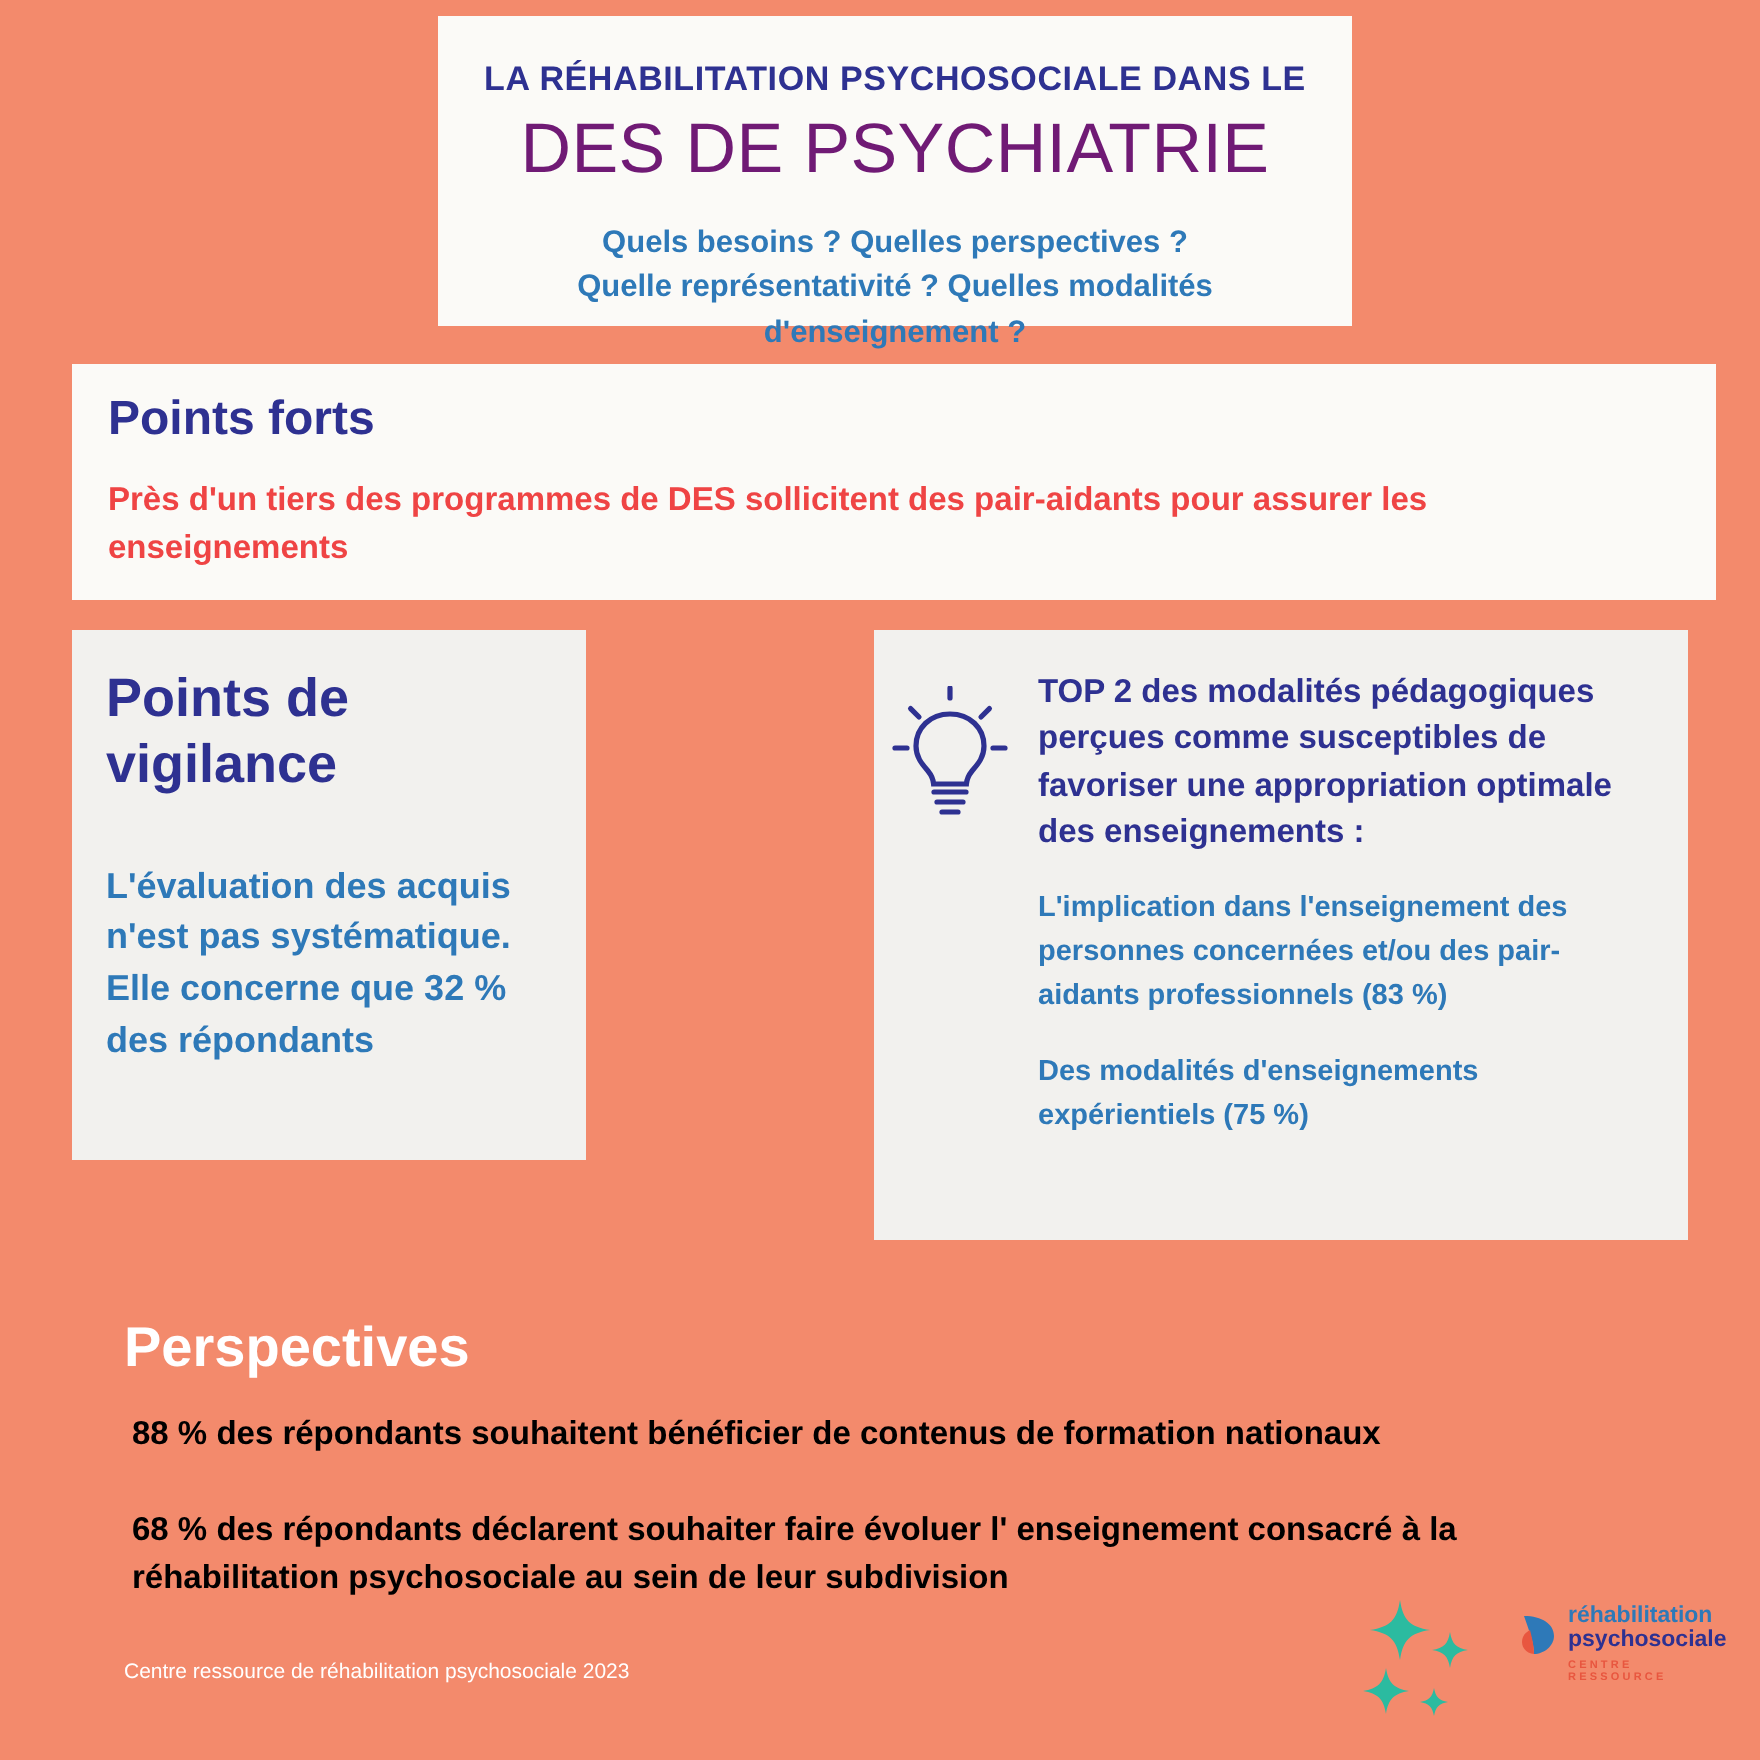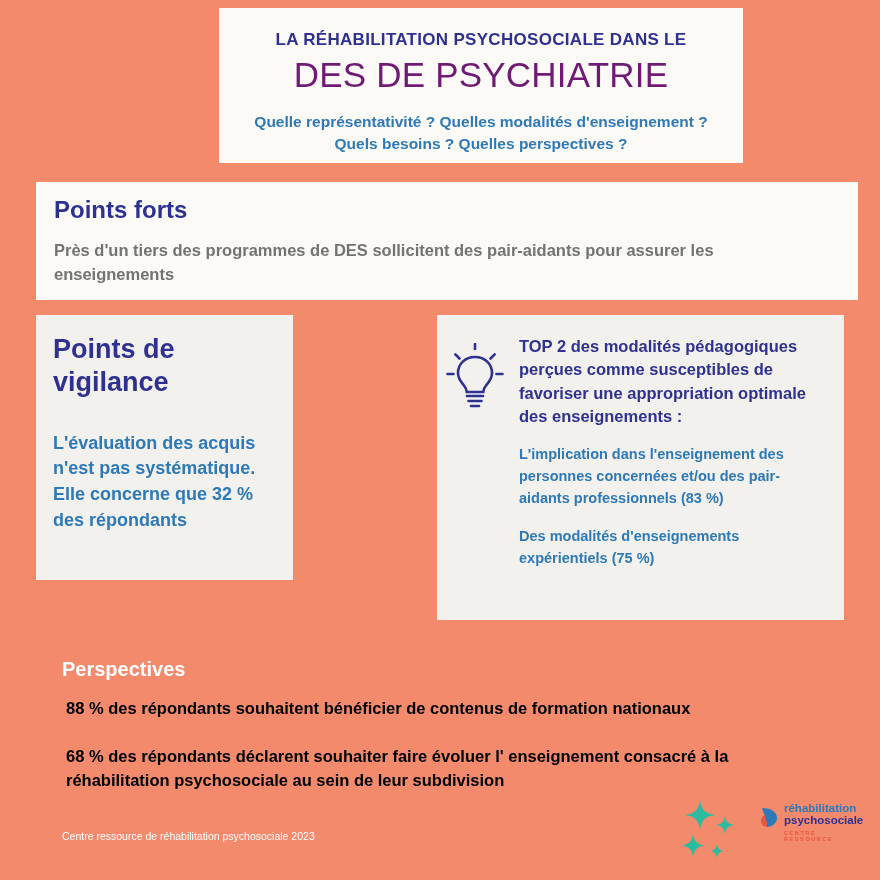--- a/index.html
+++ b/index.html
@@ -18,21 +18,21 @@
     position: relative;
     width: 880px;
     height: 880px;
   }
 
   
   .title-card {
     position: absolute;
     left: 219px;
     top: 8px;
-    width: 524px;
+    width: 457px;
     height: 155px;
     background: #FBFAF7;
     box-sizing: border-box;
     padding: 22px 18px 10px 18px;
     text-align: center;
   }
   .title-kicker {
     color: #2E3191;
     font-size: 17px;
     font-weight: bold;
@@ -66,21 +66,21 @@
     box-sizing: border-box;
     padding: 14px 22px 10px 18px;
   }
   .strong-title {
     color: #2E3191;
     font-size: 24px;
     font-weight: bold;
     line-height: 1.2;
   }
   .strong-text {
-    color: #737373;
+    color: #ef4444;
     font-size: 16.5px;
     font-weight: bold;
     line-height: 1.45;
     margin-top: 14px;
   }
 
   
   .vigil-card {
     position: absolute;
     left: 36px;
@@ -148,21 +148,21 @@
 
   
   .perspectives {
     position: absolute;
     left: 62px;
     top: 658px;
     width: 760px;
   }
   .persp-title {
     color: #FFFFFF;
-    font-size: 20px;
+    font-size: 28px;
     font-weight: bold;
   }
   .persp-line {
     color: #000000;
     font-size: 16.5px;
     font-weight: bold;
     line-height: 1.45;
     margin-top: 16px;
     padding-left: 4px;
   }
@@ -235,22 +235,22 @@
 </style>
 </head>
 <body>
 
 <div class="page">
 
   <div class="title-card">
     <div class="title-kicker">LA RÉHABILITATION PSYCHOSOCIALE DANS LE</div>
     <div class="title-main">DES DE PSYCHIATRIE</div>
     <div class="title-sub">
+      <div>Quels besoins ? Quelles perspectives ?</div>
       <div>Quelle représentativité ? Quelles modalités d'enseignement ?</div>
-      <div>Quels besoins ? Quelles perspectives ?</div>
     </div>
   </div>
 
   <div class="strong-card">
     <div class="strong-title">Points forts</div>
     <div class="strong-text">Près d'un tiers des programmes de DES sollicitent des pair-aidants pour assurer les enseignements</div>
   </div>
 
   <div class="vigil-card">
     <div class="vigil-title">Points de vigilance</div>

